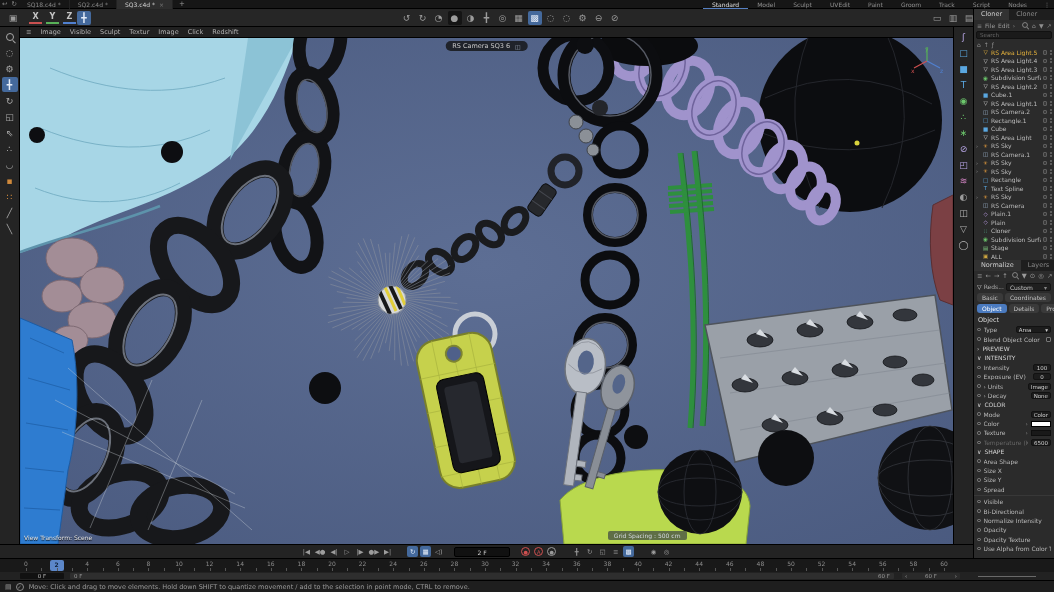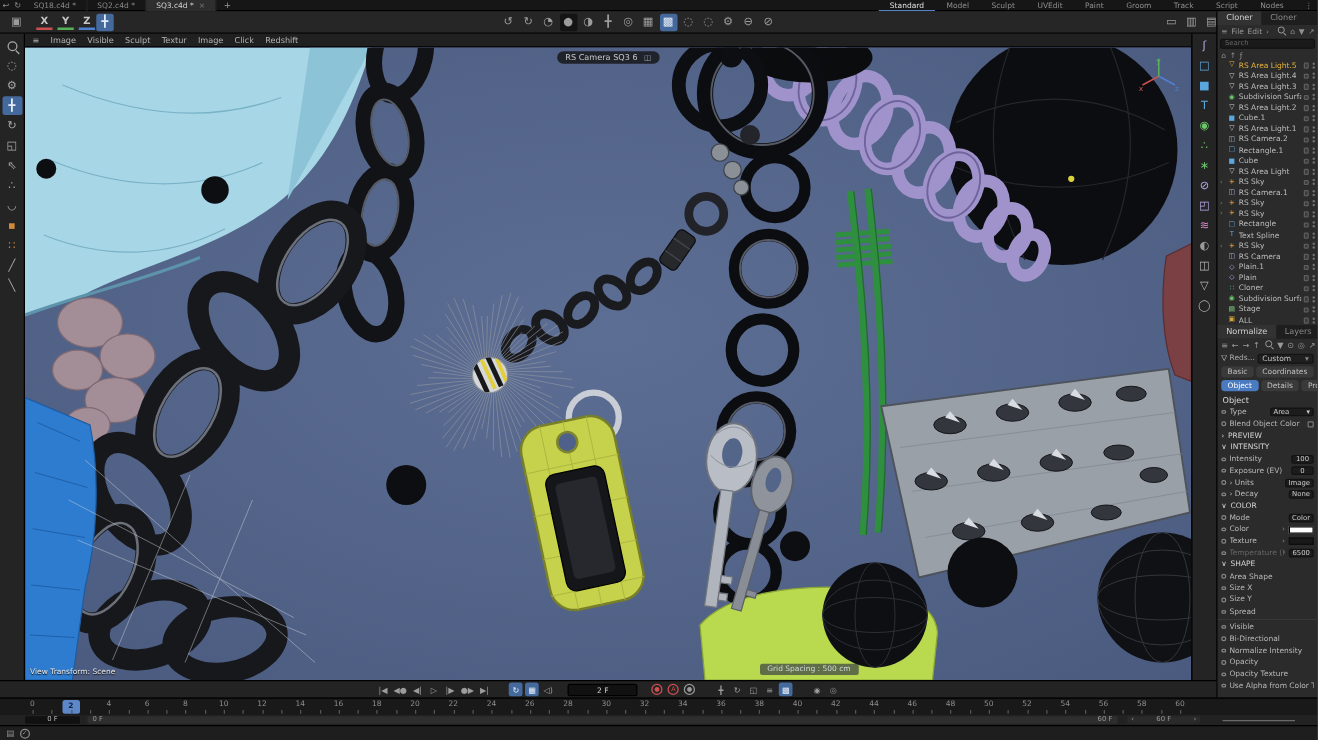--- a/index.html
+++ b/index.html
@@ -1124,14 +1124,15 @@
       <span>›</span>
     </div>
     <div id="range-slider"></div>
   </div>
 
   <div id="statusbar">
     <span id="status-icons" style="display:flex;gap:4px;align-items:center">
         <span class="stico">▤</span>
         <span class="stico circle">✓</span>
       </span>
+    <span>Move: Click and drag to move elements. Hold down SHIFT to quantize movement / add to the selection in point mode, CTRL to remove.</span>
   </div>
 </div>
 
 </body></html>

